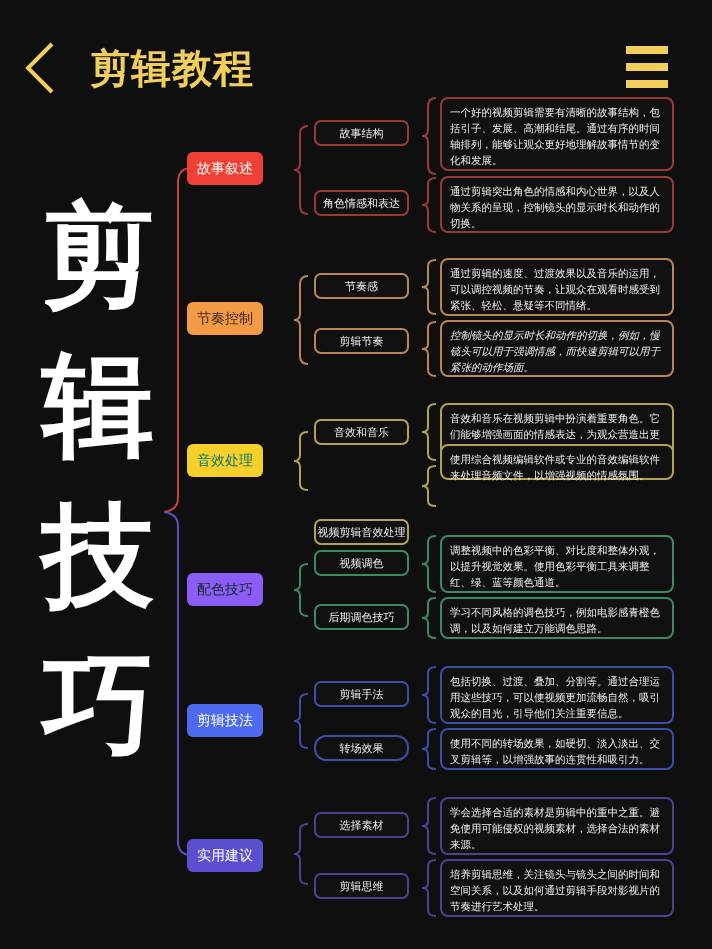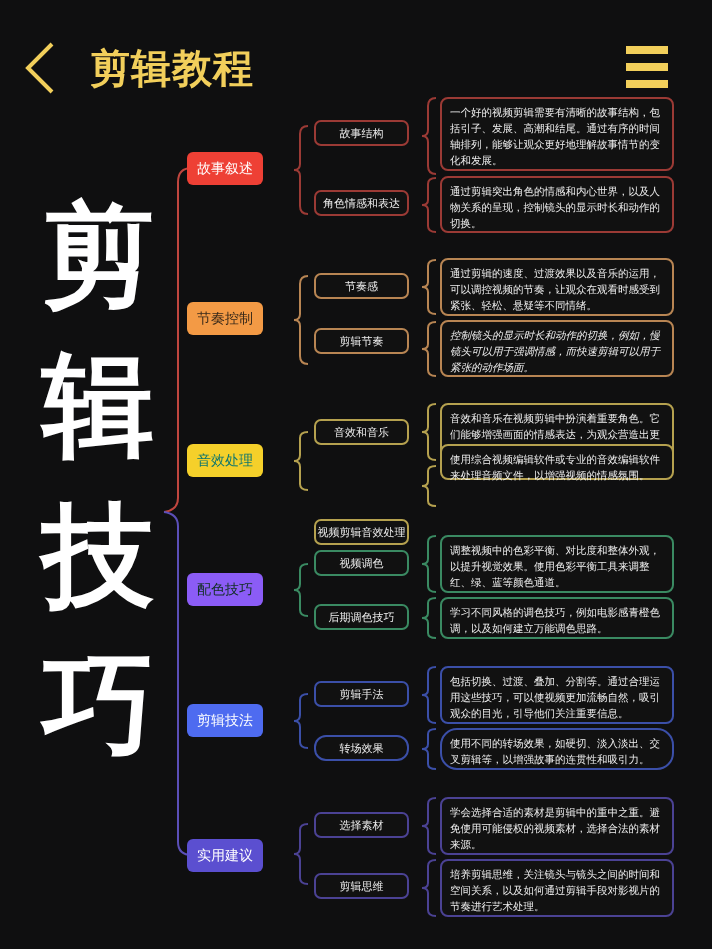--- a/index.html
+++ b/index.html
@@ -118,21 +118,21 @@
   </svg>
 <div class="sub" style="top:681px;border-color:#3b4fa8;">剪辑手法</div>
 <div class="sub" style="top:735px;border-color:#3b4fa8;border-radius:12px;">转场效果</div>
 <svg class="brace" style="left:418px;top:665px;" width="20" height="60" viewBox="0 0 20 60">
     <path d="M18,2 Q10,2 10,8 L10,25 Q10,30 4,30 Q10,30 10,35 L10,52 Q10,58 18,58" fill="none" stroke="#3b4fa8" stroke-width="2"></path>
   </svg>
 <div class="desc" style="top:666px;height:58px;border-color:#3b4fa8;">包括切换、过渡、叠加、分割等。通过合理运用这些技巧，可以使视频更加流畅自然，吸引观众的目光，引导他们关注重要信息。</div>
 <svg class="brace" style="left:418px;top:727px;" width="20" height="44" viewBox="0 0 20 44">
     <path d="M18,2 Q10,2 10,7 L10,17 Q10,22 4,22 Q10,22 10,27 L10,37 Q10,42 18,42" fill="none" stroke="#3b4fa8" stroke-width="2"></path>
   </svg>
-<div class="desc" style="top:728px;height:42px;border-color:#3b4fa8;border-radius:17px;">使用不同的转场效果，如硬切、淡入淡出、交叉剪辑等，以增强故事的连贯性和吸引力。</div>
+<div class="desc" style="top:728px;height:42px;border-color:#3b4fa8;">使用不同的转场效果，如硬切、淡入淡出、交叉剪辑等，以增强故事的连贯性和吸引力。</div>
 
 <div class="cat" style="top:839px;background:#5b4fd0;">实用建议</div>
 <svg class="brace" style="left:290px;top:822px;" width="20" height="64" viewBox="0 0 20 64">
     <path d="M18,2 Q10,2 10,8 L10,26 Q10,32 4,32 Q10,32 10,38 L10,56 Q10,62 18,62" fill="none" stroke="#4b4294" stroke-width="2"></path>
   </svg>
 <div class="sub" style="top:812px;border-color:#4b4294;">选择素材</div>
 <div class="sub" style="top:873px;border-color:#4b4294;">剪辑思维</div>
 <svg class="brace" style="left:418px;top:796px;" width="20" height="60" viewBox="0 0 20 60">
     <path d="M18,2 Q10,2 10,8 L10,25 Q10,30 4,30 Q10,30 10,35 L10,52 Q10,58 18,58" fill="none" stroke="#4b4294" stroke-width="2"></path>
   </svg>

